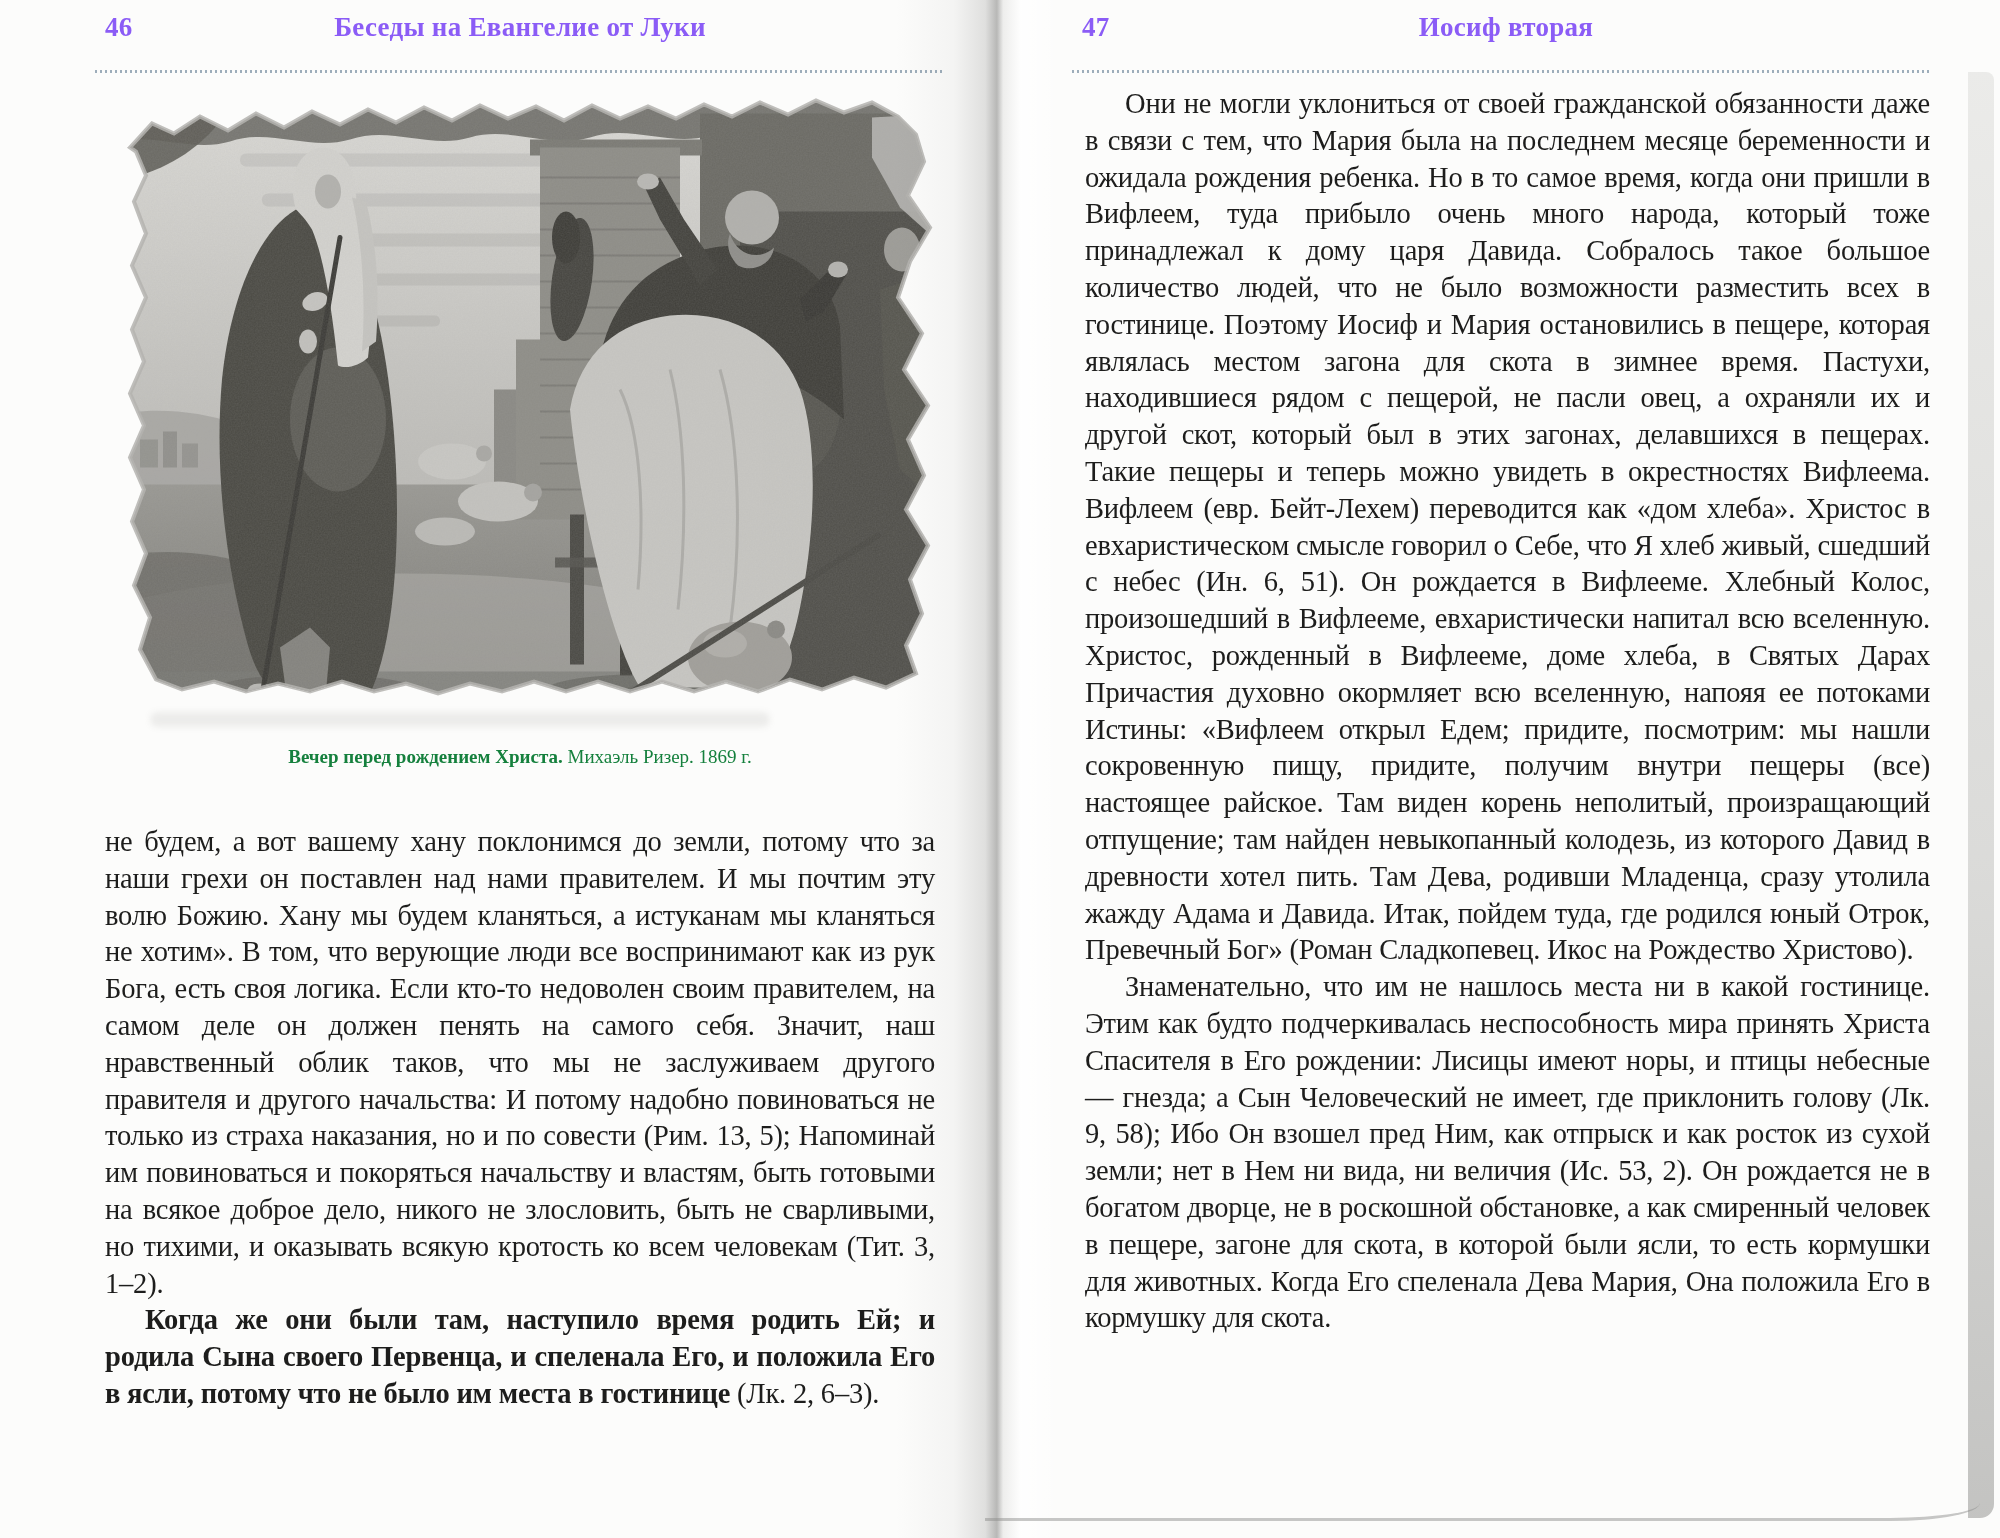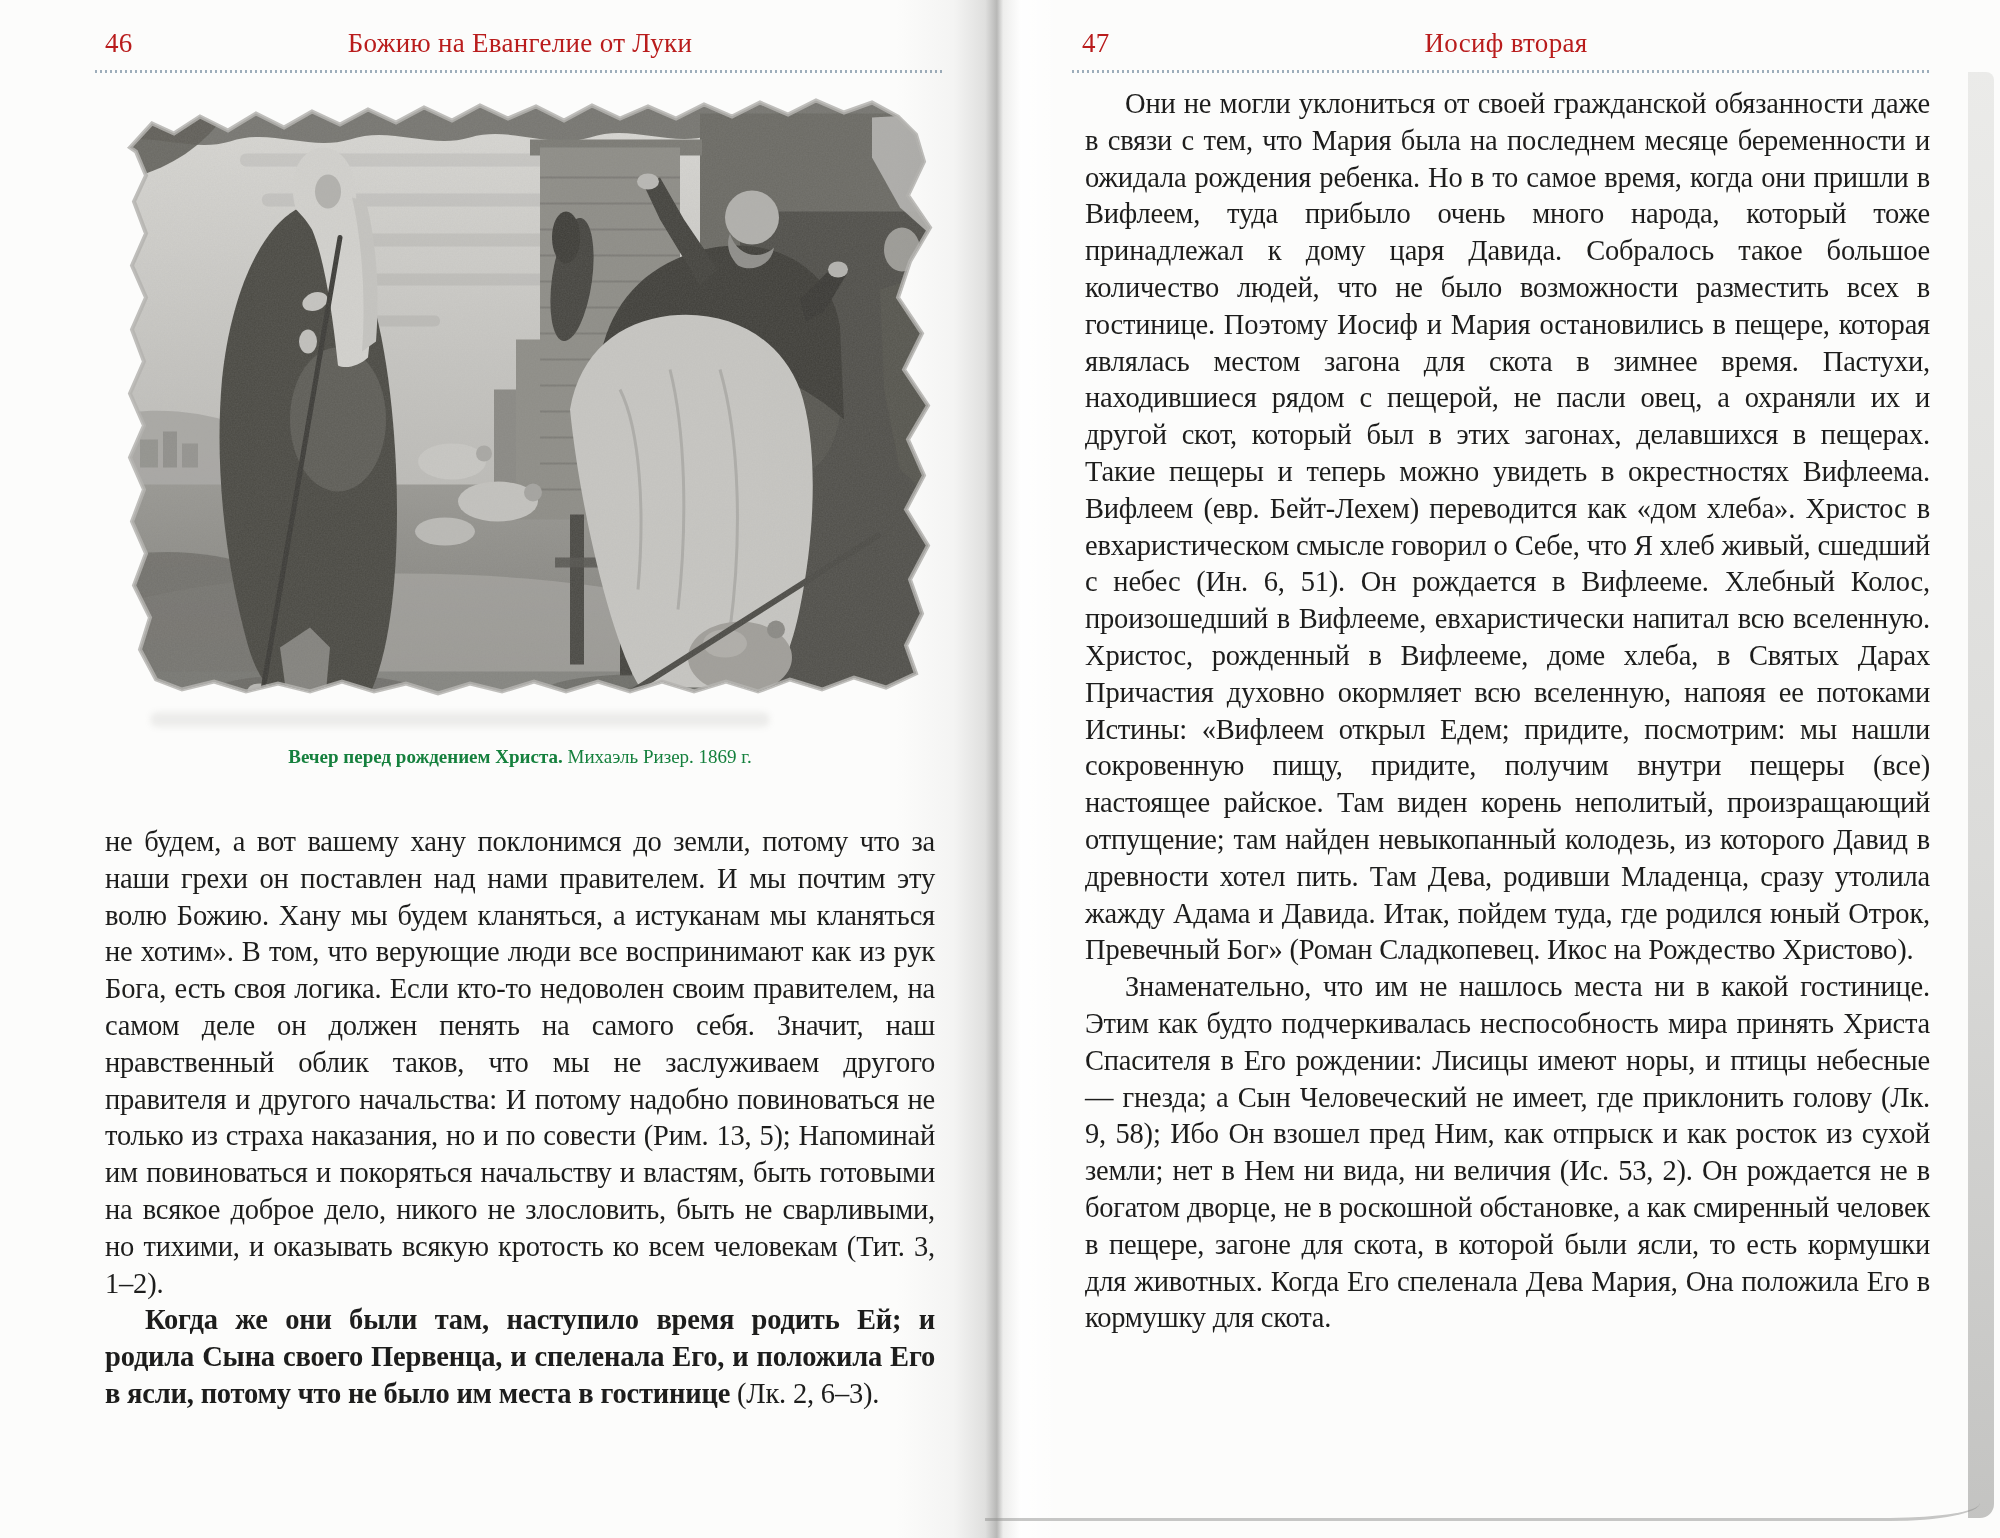--- a/index.html
+++ b/index.html
@@ -3,21 +3,21 @@
 <meta charset="utf-8">
 <style>
   html,body{margin:0;padding:0;background:#ffffff;}
   .spread{
     position:relative; width:2000px; height:1538px;
     background:#fcfcfb; overflow:hidden;
     font-family:"Liberation Serif", serif;
     color:#1d1d1c;
   }
   
-  .running-head{position:absolute; top:28px; font-size:27px; font-weight:normal; color:#b91c1c; letter-spacing:.3px;}
+  .running-head{position:absolute; top:12px; font-size:27px; font-weight:bold; color:#8b5cf6; letter-spacing:.3px;}
   .head-rule{
     position:absolute; top:70px; height:3px;
     background-image:repeating-linear-gradient(90deg,#7e93a5 0 2px, transparent 2px 5px);
     opacity:.75;
   }
   
   .body-text{
     position:absolute; text-align:justify;
     font-size:28.5px; line-height:36.8px; letter-spacing:-0.2px;
   }
@@ -59,21 +59,21 @@
     border-bottom-right-radius:90px 18px;
   }
 </style>
 </head>
 <body>
 
 <div class="spread">
 
   <div>
     <div class="running-head" style="left:105px;">46</div>
-    <div class="running-head" style="left:105px; width:830px; text-align:center;">Божию на Евангелие от Луки</div>
+    <div class="running-head" style="left:105px; width:830px; text-align:center;">Беседы на Евангелие от Луки</div>
     <div class="head-rule" style="left:95px; width:850px;"></div>
 
     <div class="plate">
       <svg width="845" height="618" viewBox="0 0 845 615">
         <defs>
           <linearGradient id="skyG" x1="0" y1="0" x2="0" y2="1">
             <stop offset="0" stop-color="#dcdbd7"></stop>
             <stop offset="0.45" stop-color="#c6c5c1"></stop>
             <stop offset="1" stop-color="#aeada9"></stop>
           </linearGradient>

